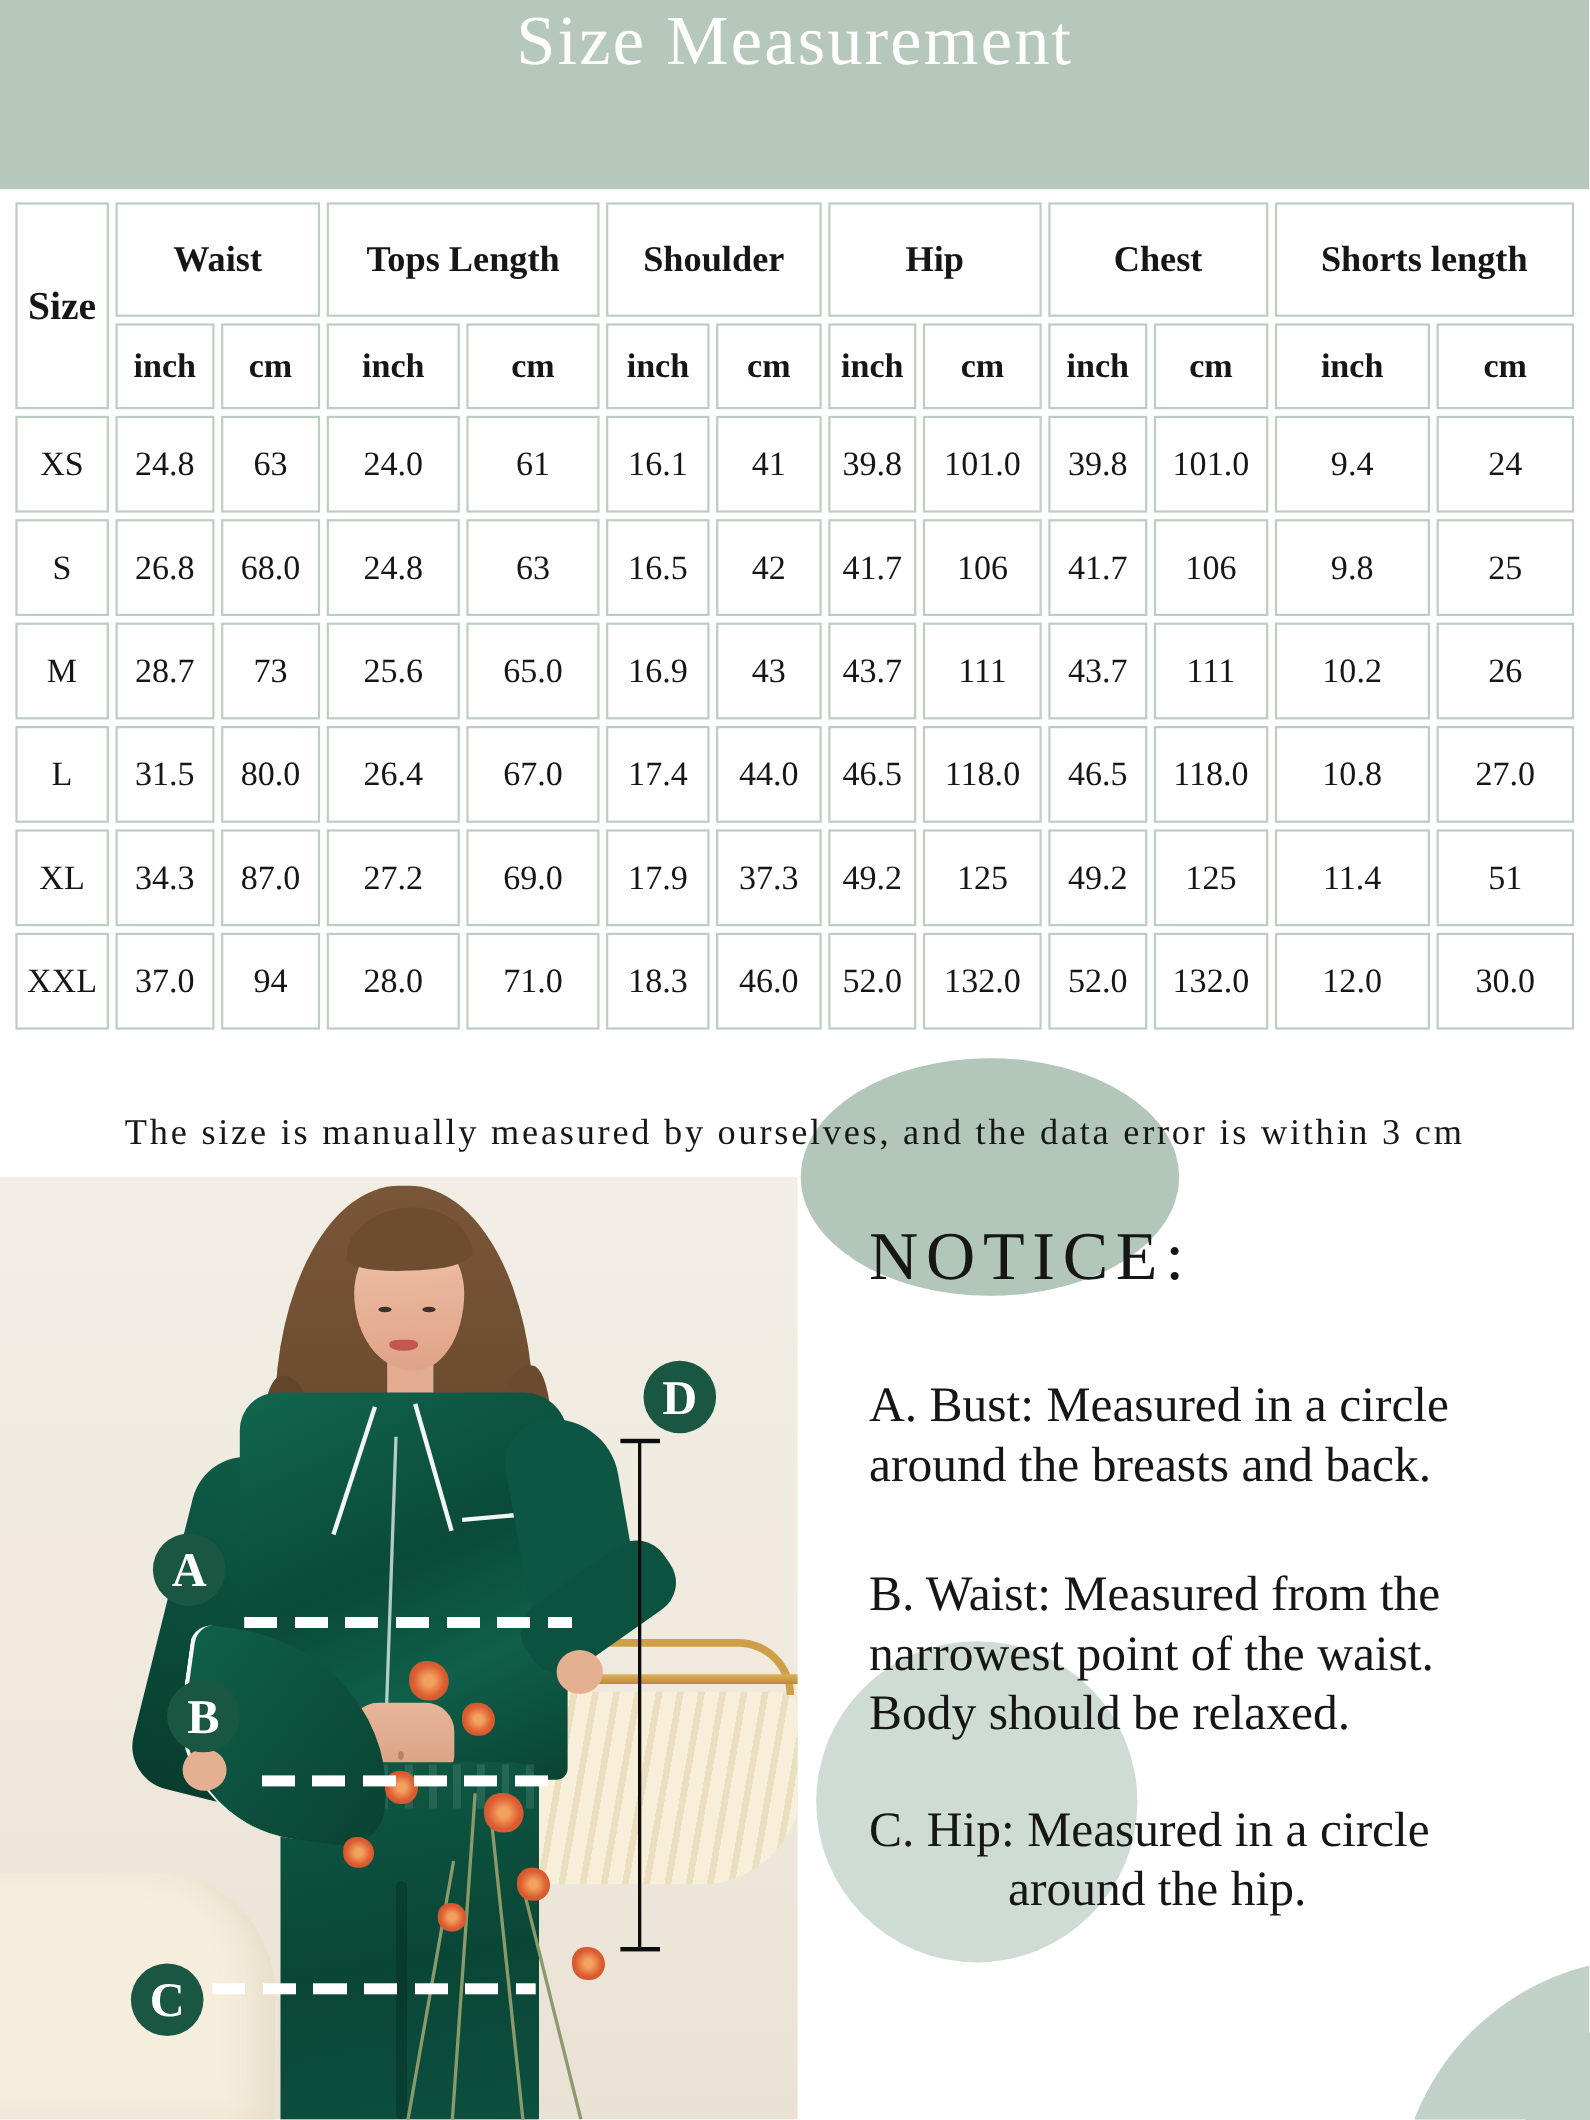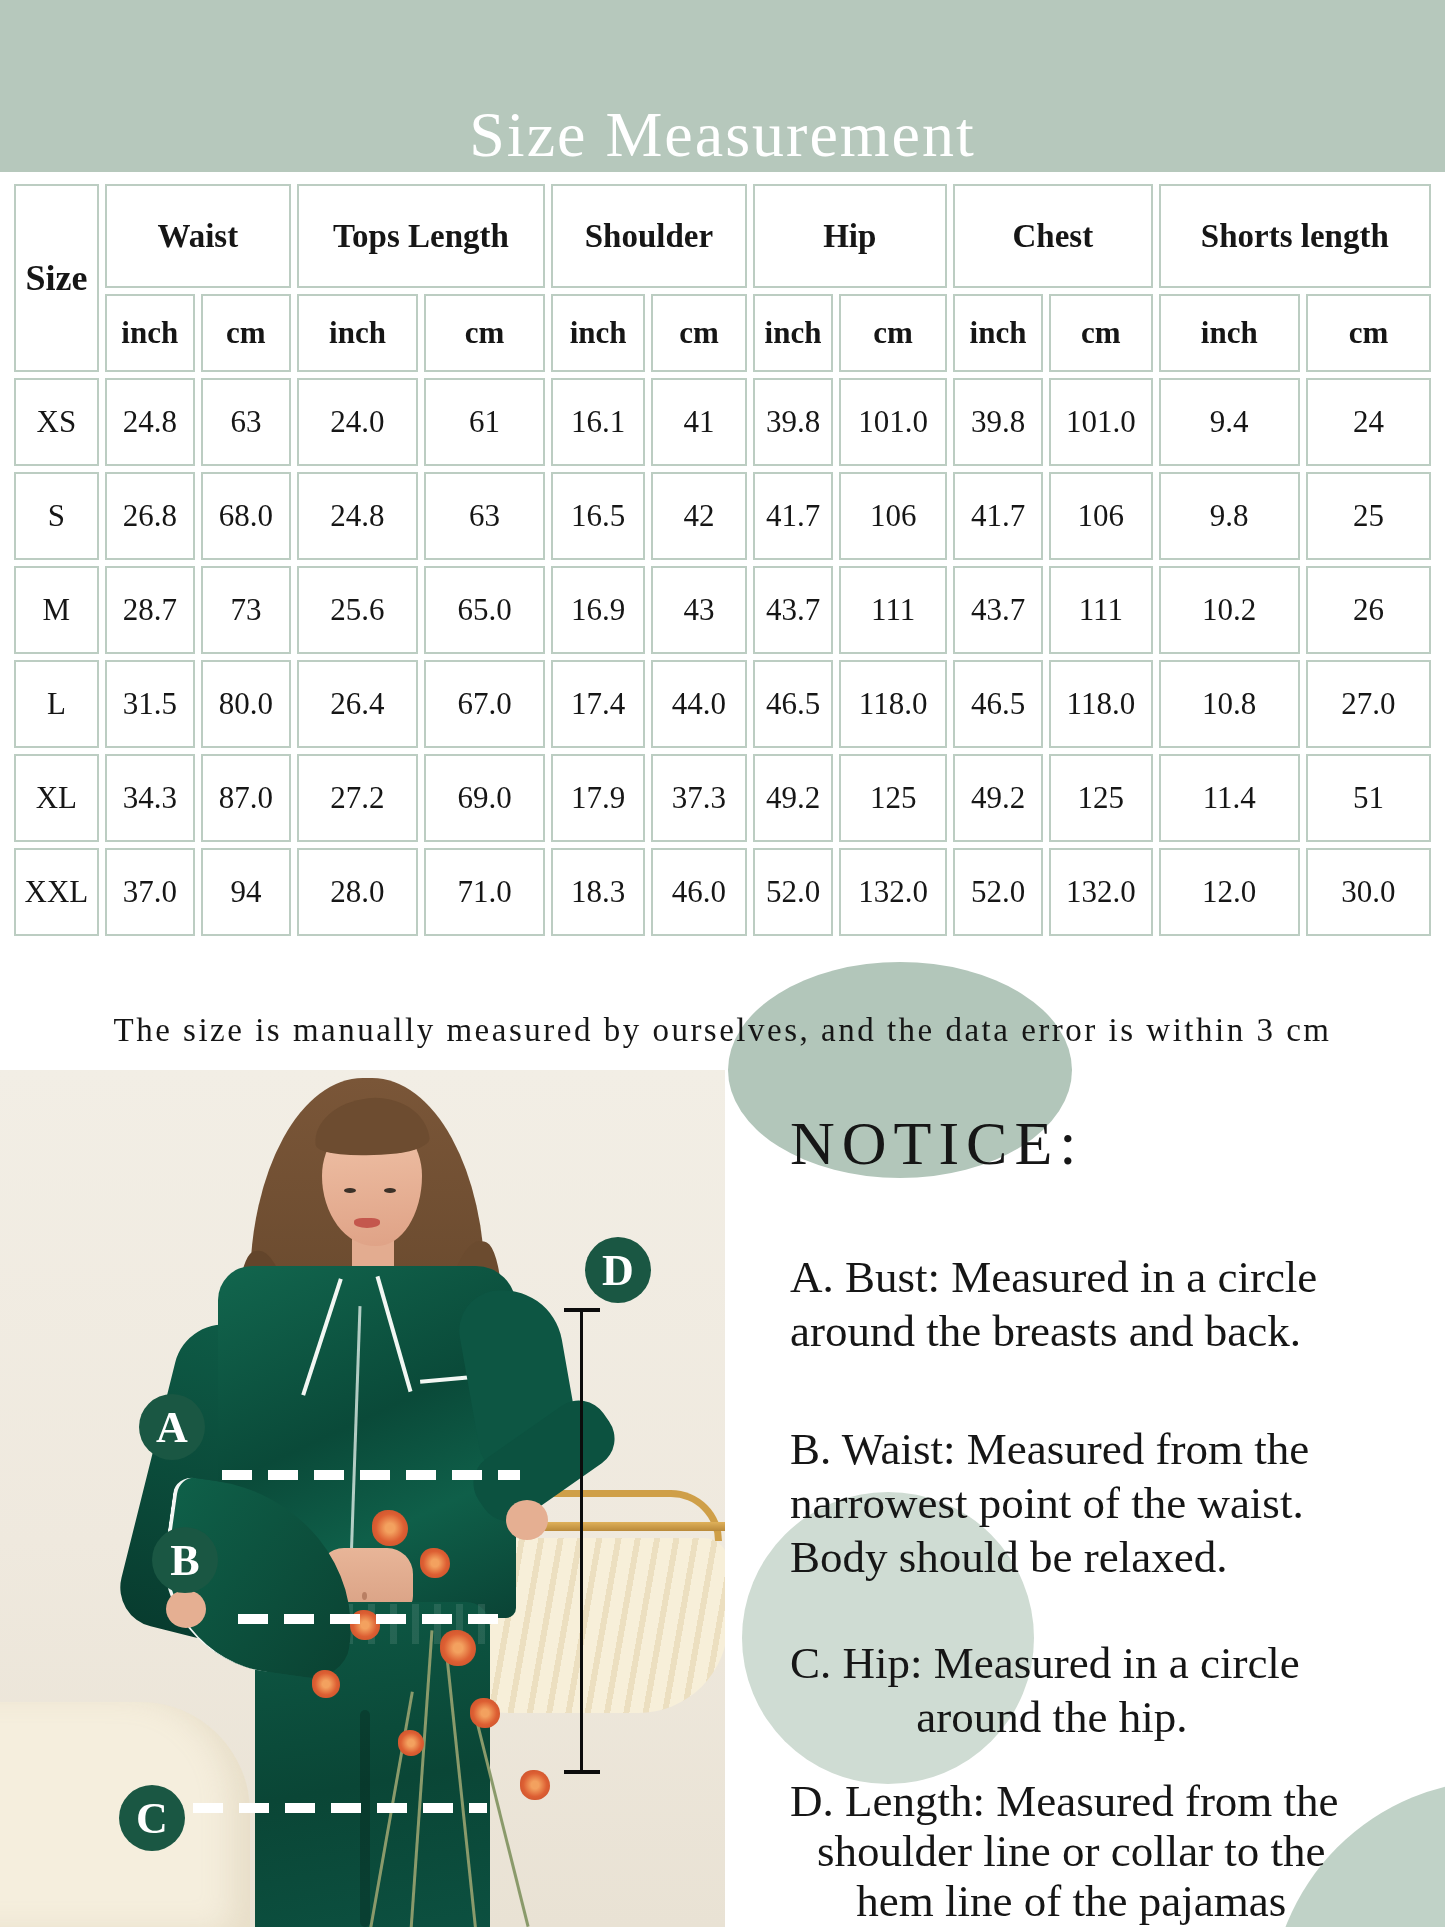--- a/index.html
+++ b/index.html
@@ -1,21 +1,21 @@
 <!DOCTYPE html>
 <html><head>
 <meta charset="utf-8">
 <style>
   html,body{margin:0;padding:0;background:#fff;}
   .page{position:relative;width:1445px;height:1927px;overflow:hidden;background:#fff;
         font-family:"Liberation Serif","DejaVu Serif",serif;color:#161616;}
 
   
   .header-band{position:absolute;left:0;top:0;width:1445px;height:172px;background:#b6c8bc;
-               display:flex;align-items:flex-end;justify-content:center;}
+               display:flex;align-items:flex-start;justify-content:center;}
   .header-band h1{margin:0;font-size:64px;font-weight:500;color:#ffffff;letter-spacing:2px;}
 
   
   .size-table{position:absolute;left:8px;top:178px;width:1429px;border-collapse:separate;
               border-spacing:6px;table-layout:fixed;}
   .size-table th,.size-table td{background:#fff;border:2px solid #bccdc2;text-align:center;
               vertical-align:middle;font-weight:400;padding:0;}
   .size-table .grp{height:100px;font-size:33px;font-weight:700;}
   .size-table .unit{height:74px;font-size:31px;font-weight:700;}
   .size-table td{height:84px;font-size:31px;}
@@ -320,25 +320,20 @@
     </div>
     <div class="nitem ni-b">
       <div>B. Waist: Measured from the</div>
       <div>narrowest point of the waist.</div>
       <div>Body should be relaxed.</div>
     </div>
     <div class="nitem ni-c">
       <div>C. Hip: Measured in a circle</div>
       <div class="ind">around the hip.</div>
     </div>
-    <div class="nitem ni-d">
-      <div>D. Length: Measured from the</div>
-      <div class="ind">shoulder line or collar to the</div>
-      <div class="ind">hem line of the pajamas</div>
-    </div>
   </div>
 
   <div class="markers">
     <div class="dash dash-a"></div>
     <div class="dash dash-b"></div>
     <div class="dash dash-c"></div>
     <div class="vline"></div>
     <div class="vtick vtick-top"></div>
     <div class="vtick vtick-bot"></div>
     <div class="badge badge-a">A</div>

